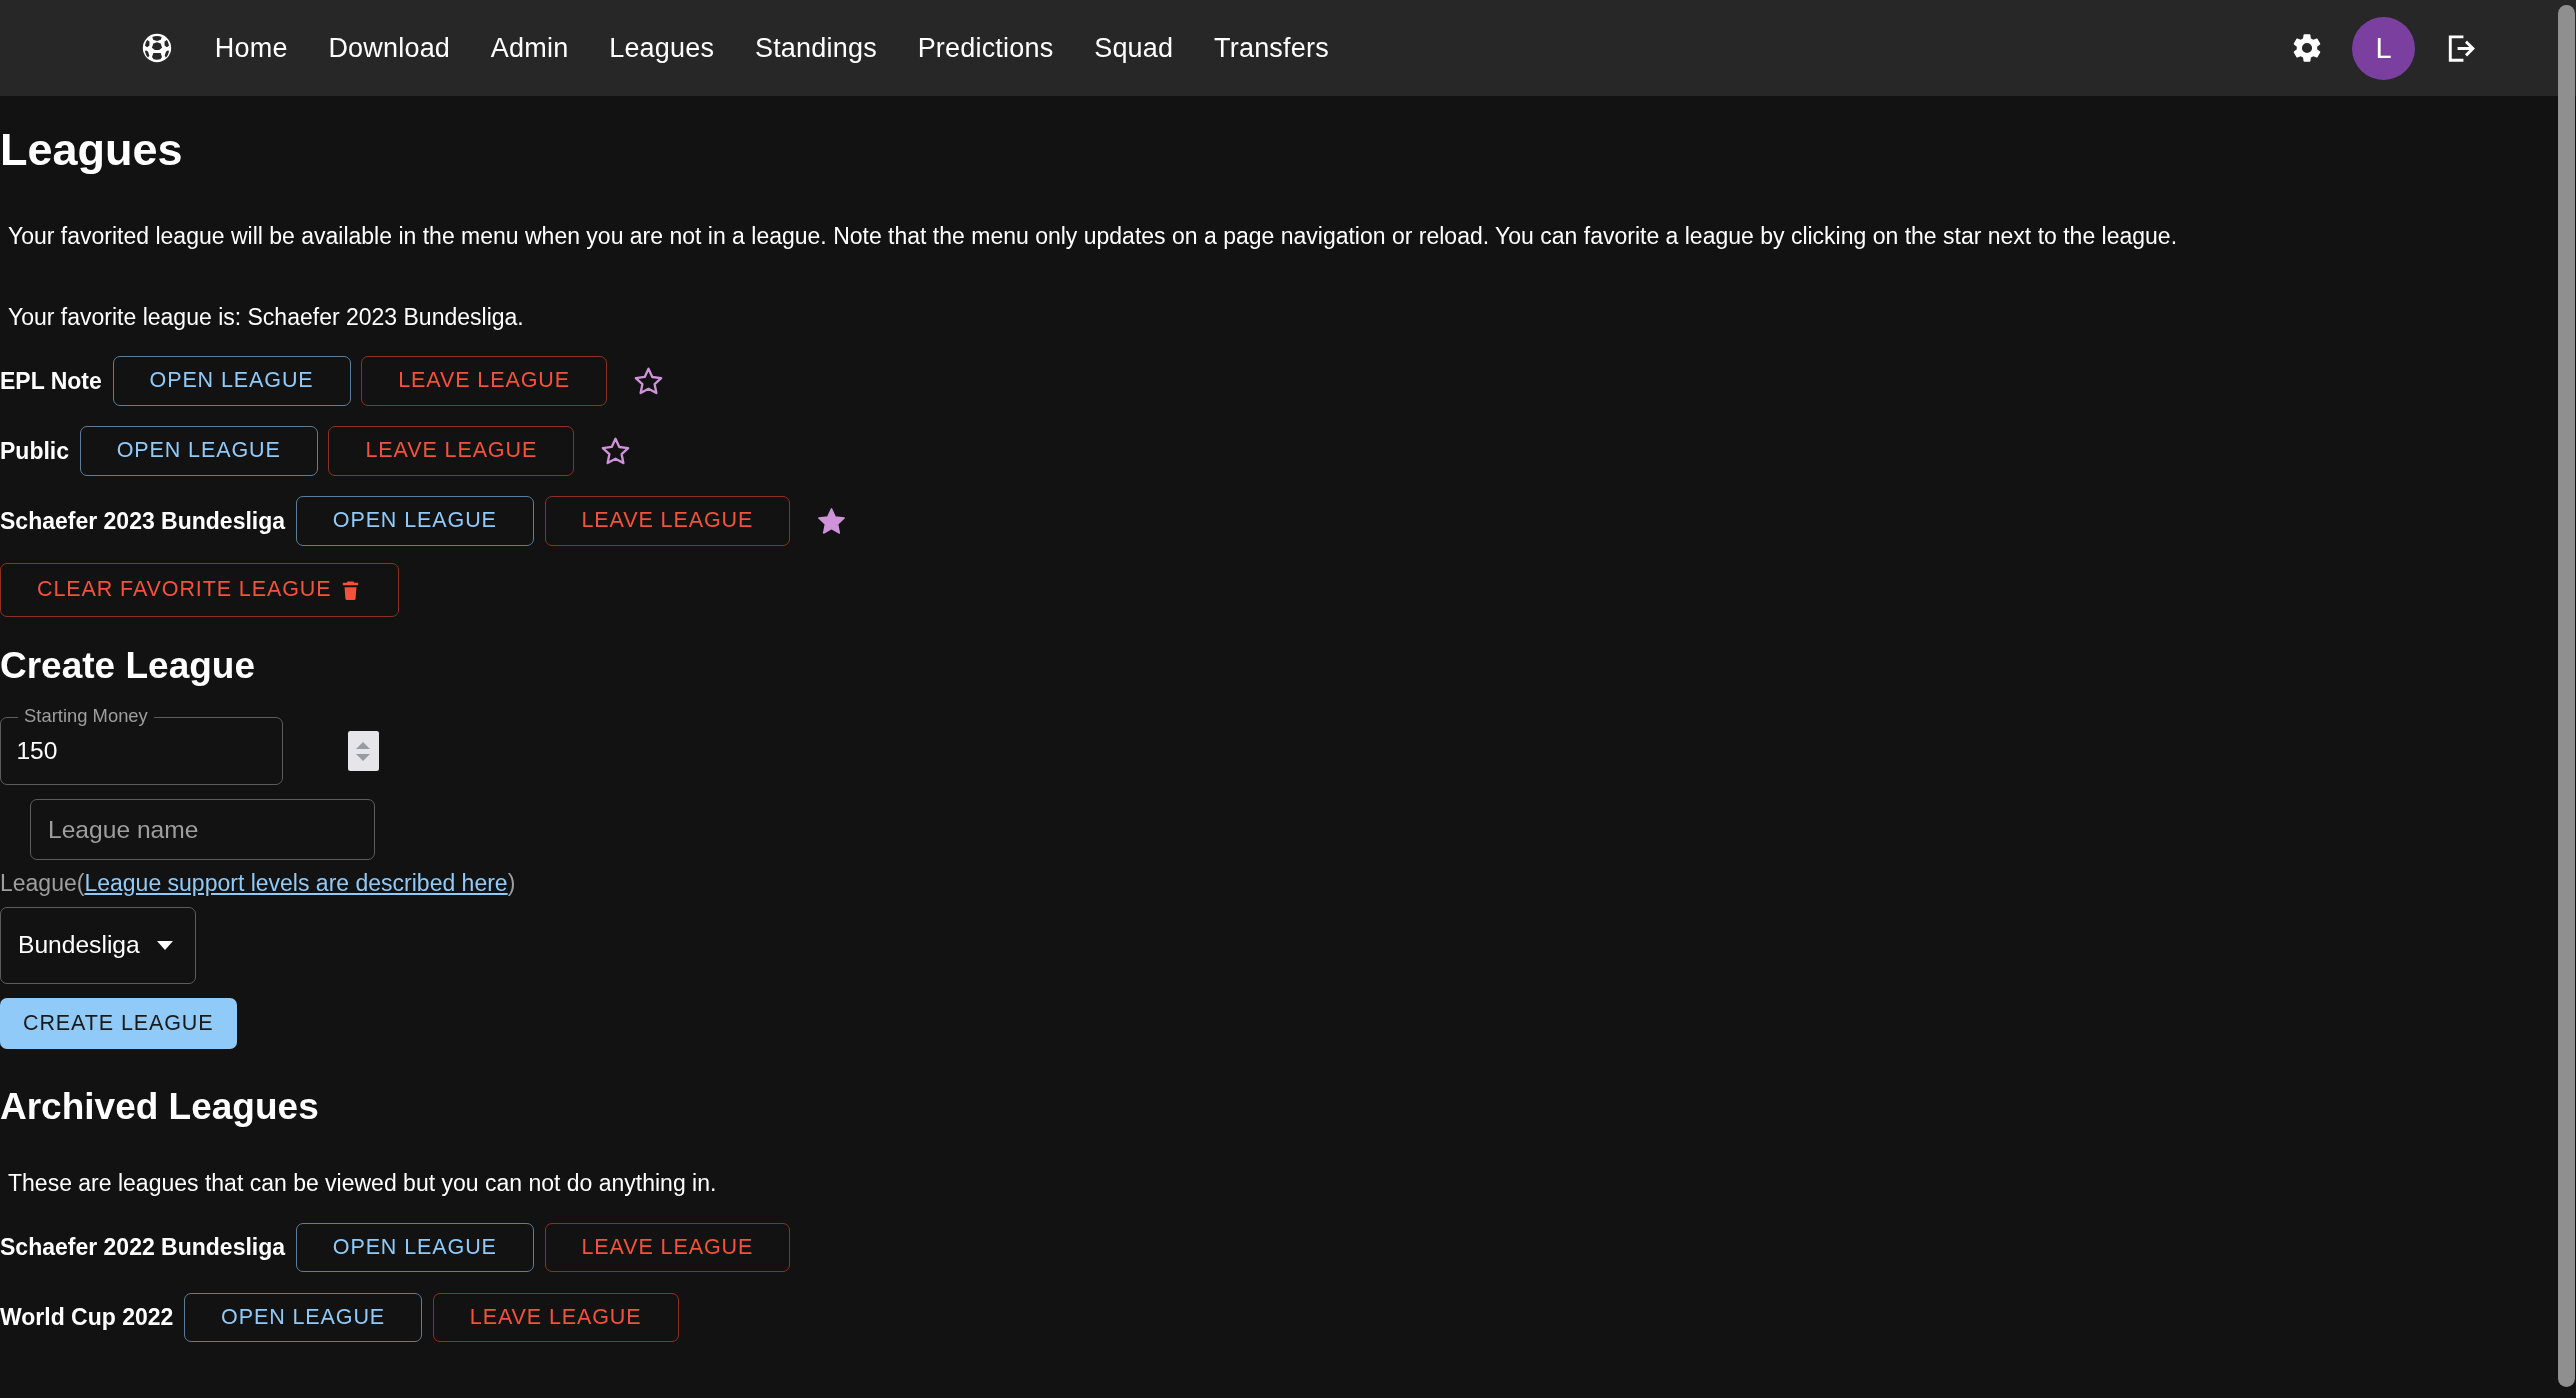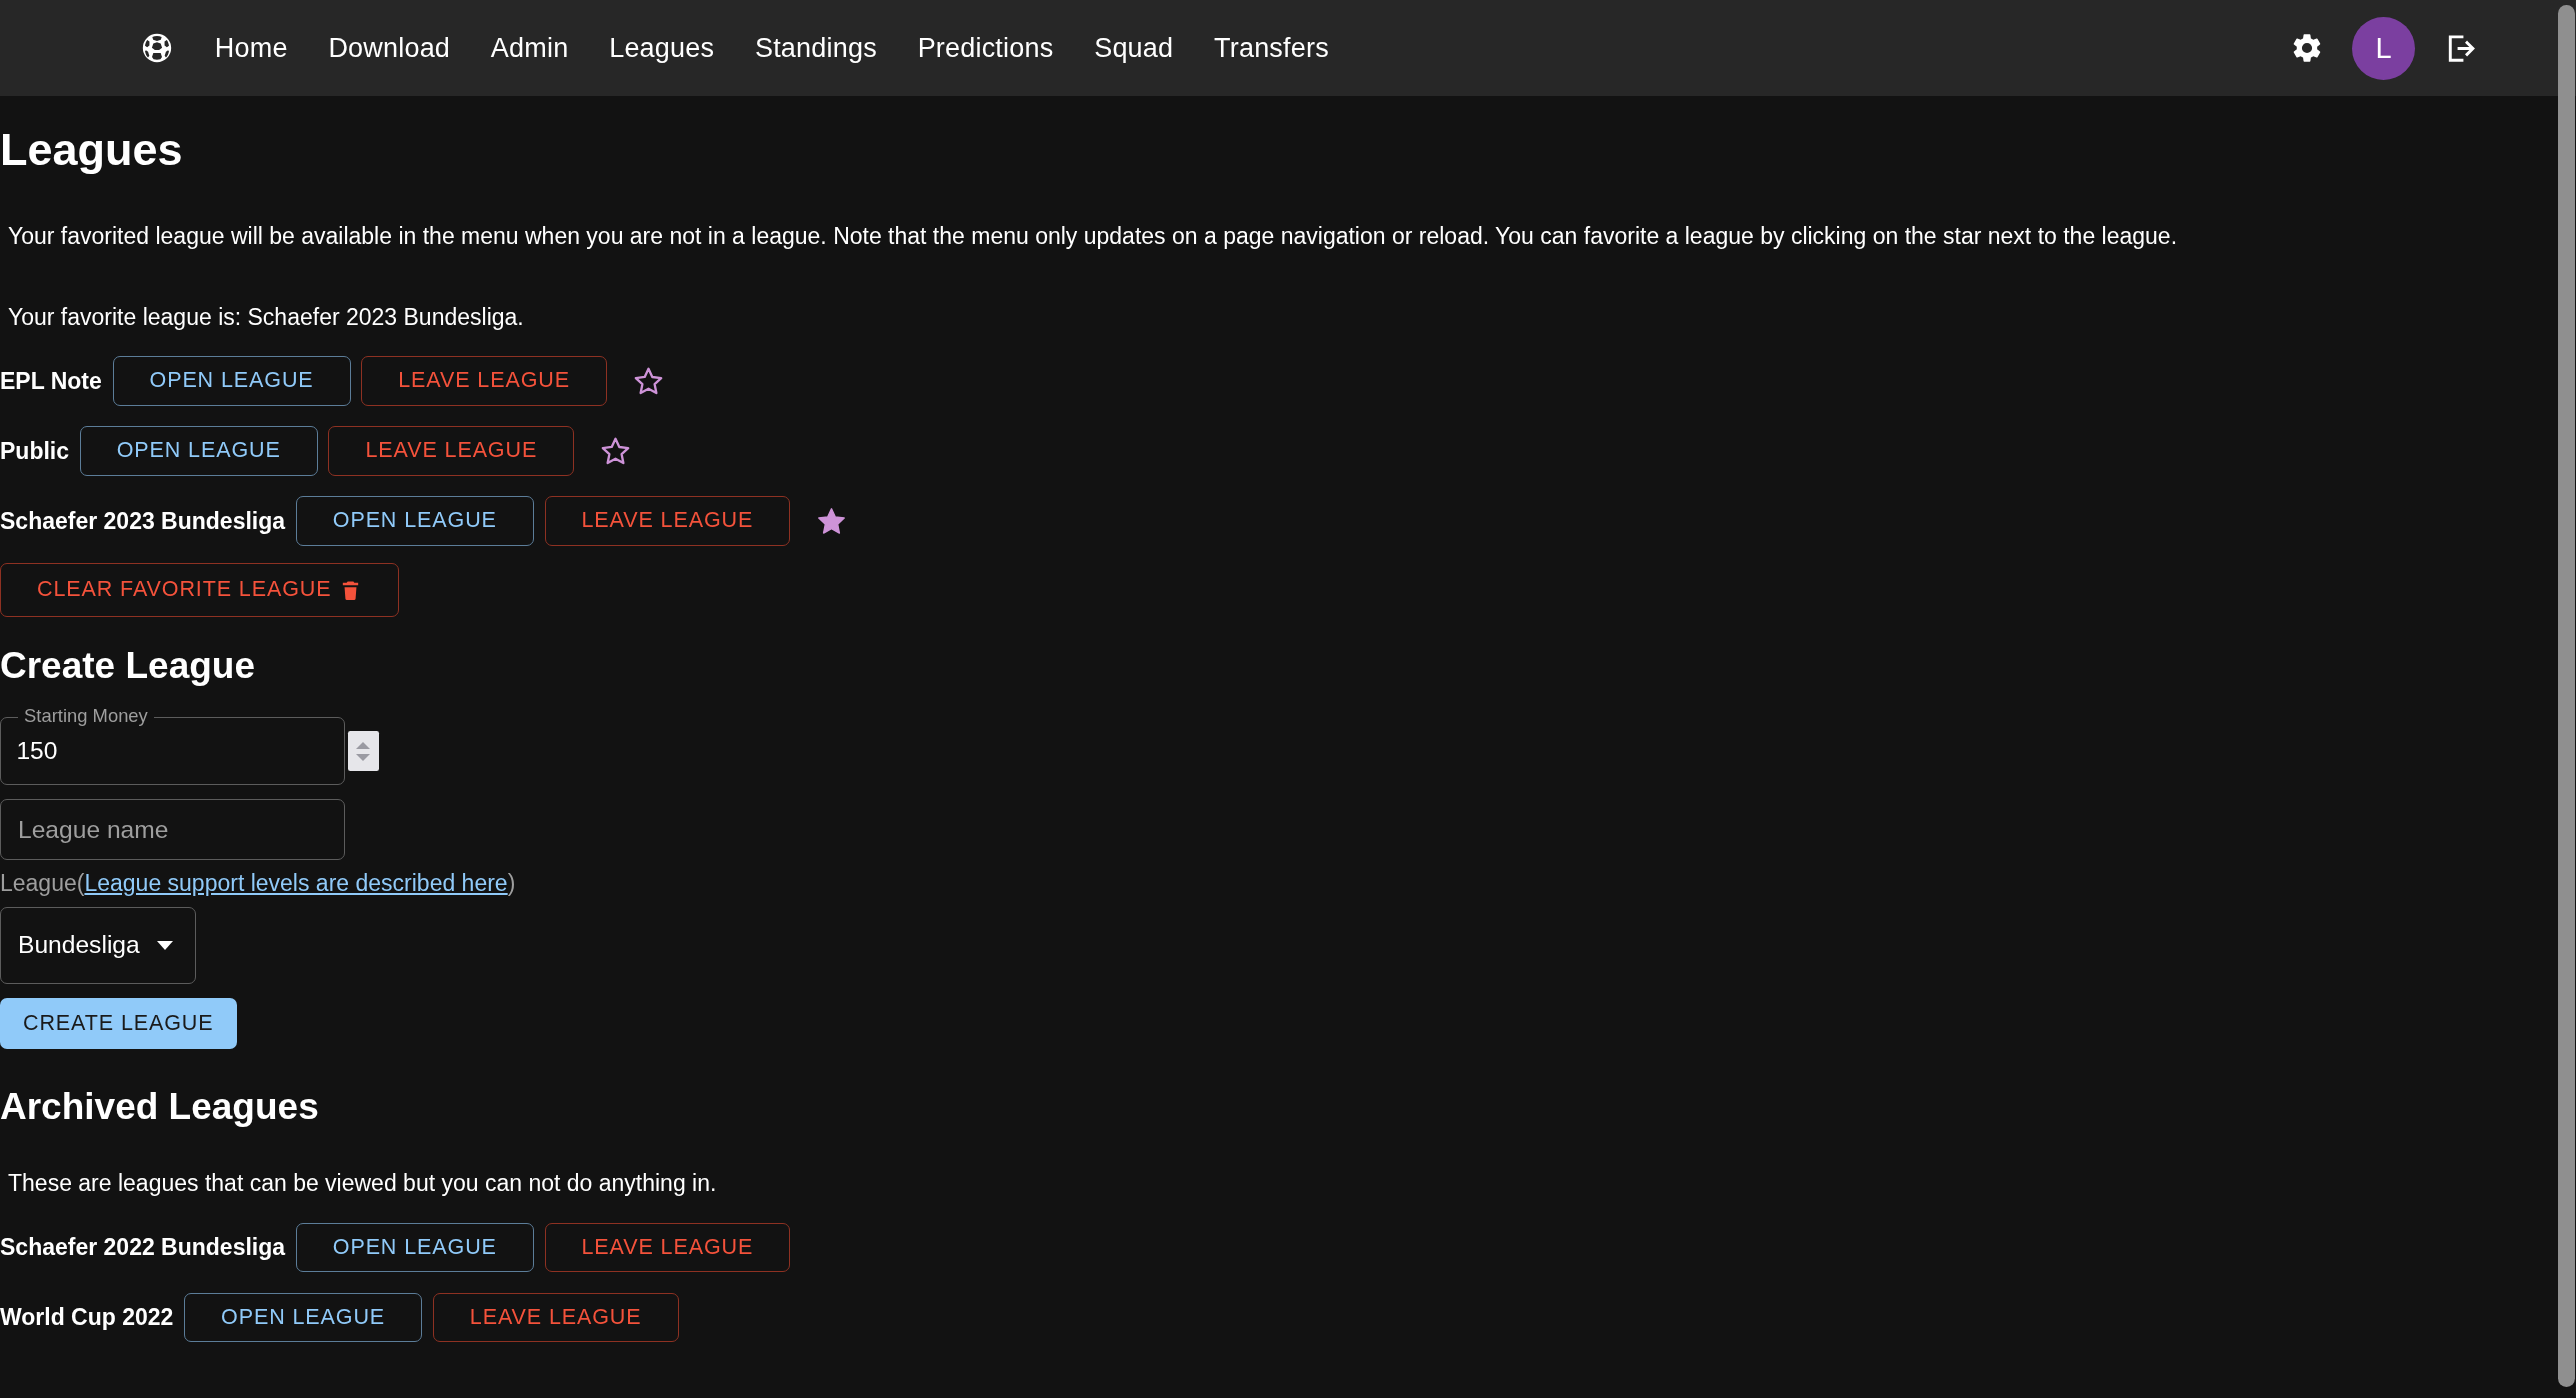--- a/index.html
+++ b/index.html
@@ -188,21 +188,21 @@
     align-items: center;
     justify-content: center;
     width: 40px; height: 40px;
   }
   .star-svg { width: 35px; height: 35px; display:block; }
   .trash-svg { width: 23px; height: 26px; display:block; }
 
   
   .field-outlined {
     position: relative;
-    width: 345px;
+    width: 283px;
     height: 68px;
     border: 1.5px solid #5c5c5c;
     border-radius: 7px;
     background: transparent;
     display: flex;
     align-items: center;
   }
   .field-outlined .legend {
     position: absolute;
     top: -11.5px;
@@ -248,20 +248,21 @@
   .chev.down { border-top: 7.7px solid #9a9aa2; }
 
   .field-plain {
     width: 345px;
     height: 61px;
     border: 1.5px solid #5c5c5c;
     border-radius: 7px;
     background: transparent;
     display: flex;
     align-items: center;
+    margin-left: 30px;
   }
   .field-plain input {
     flex: 1;
     background: transparent;
     border: none;
     outline: none;
     color: #ffffff;
     font-size: 24.6px;
     font-family: "Liberation Sans", sans-serif;
     padding: 0 17px;

